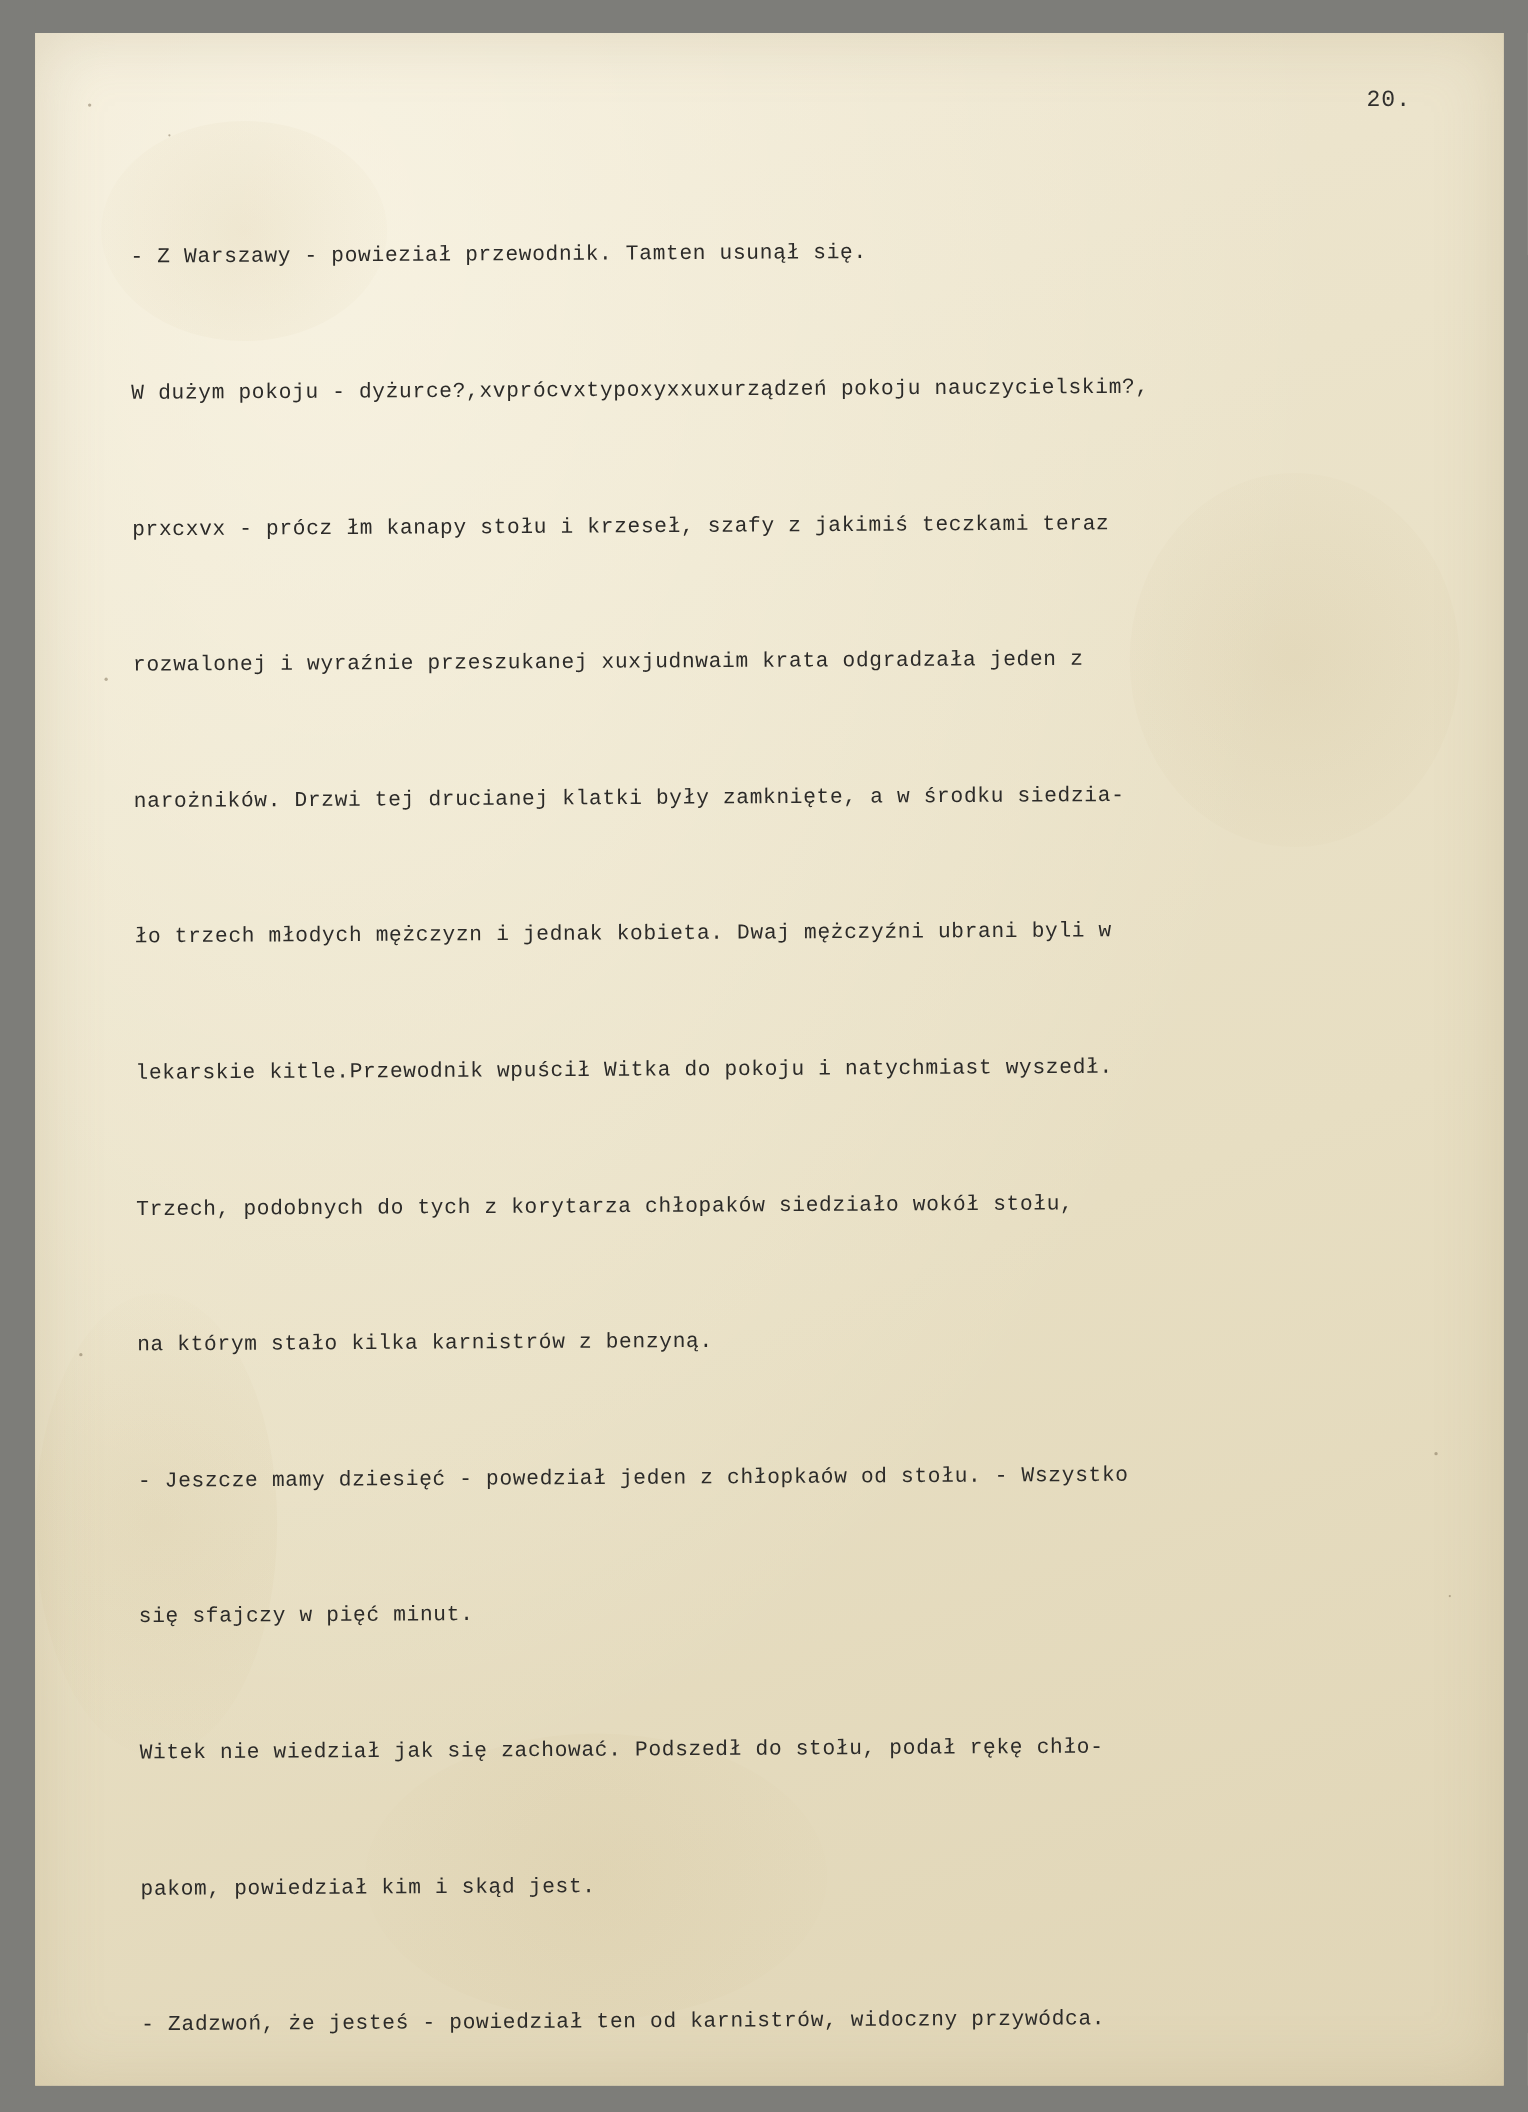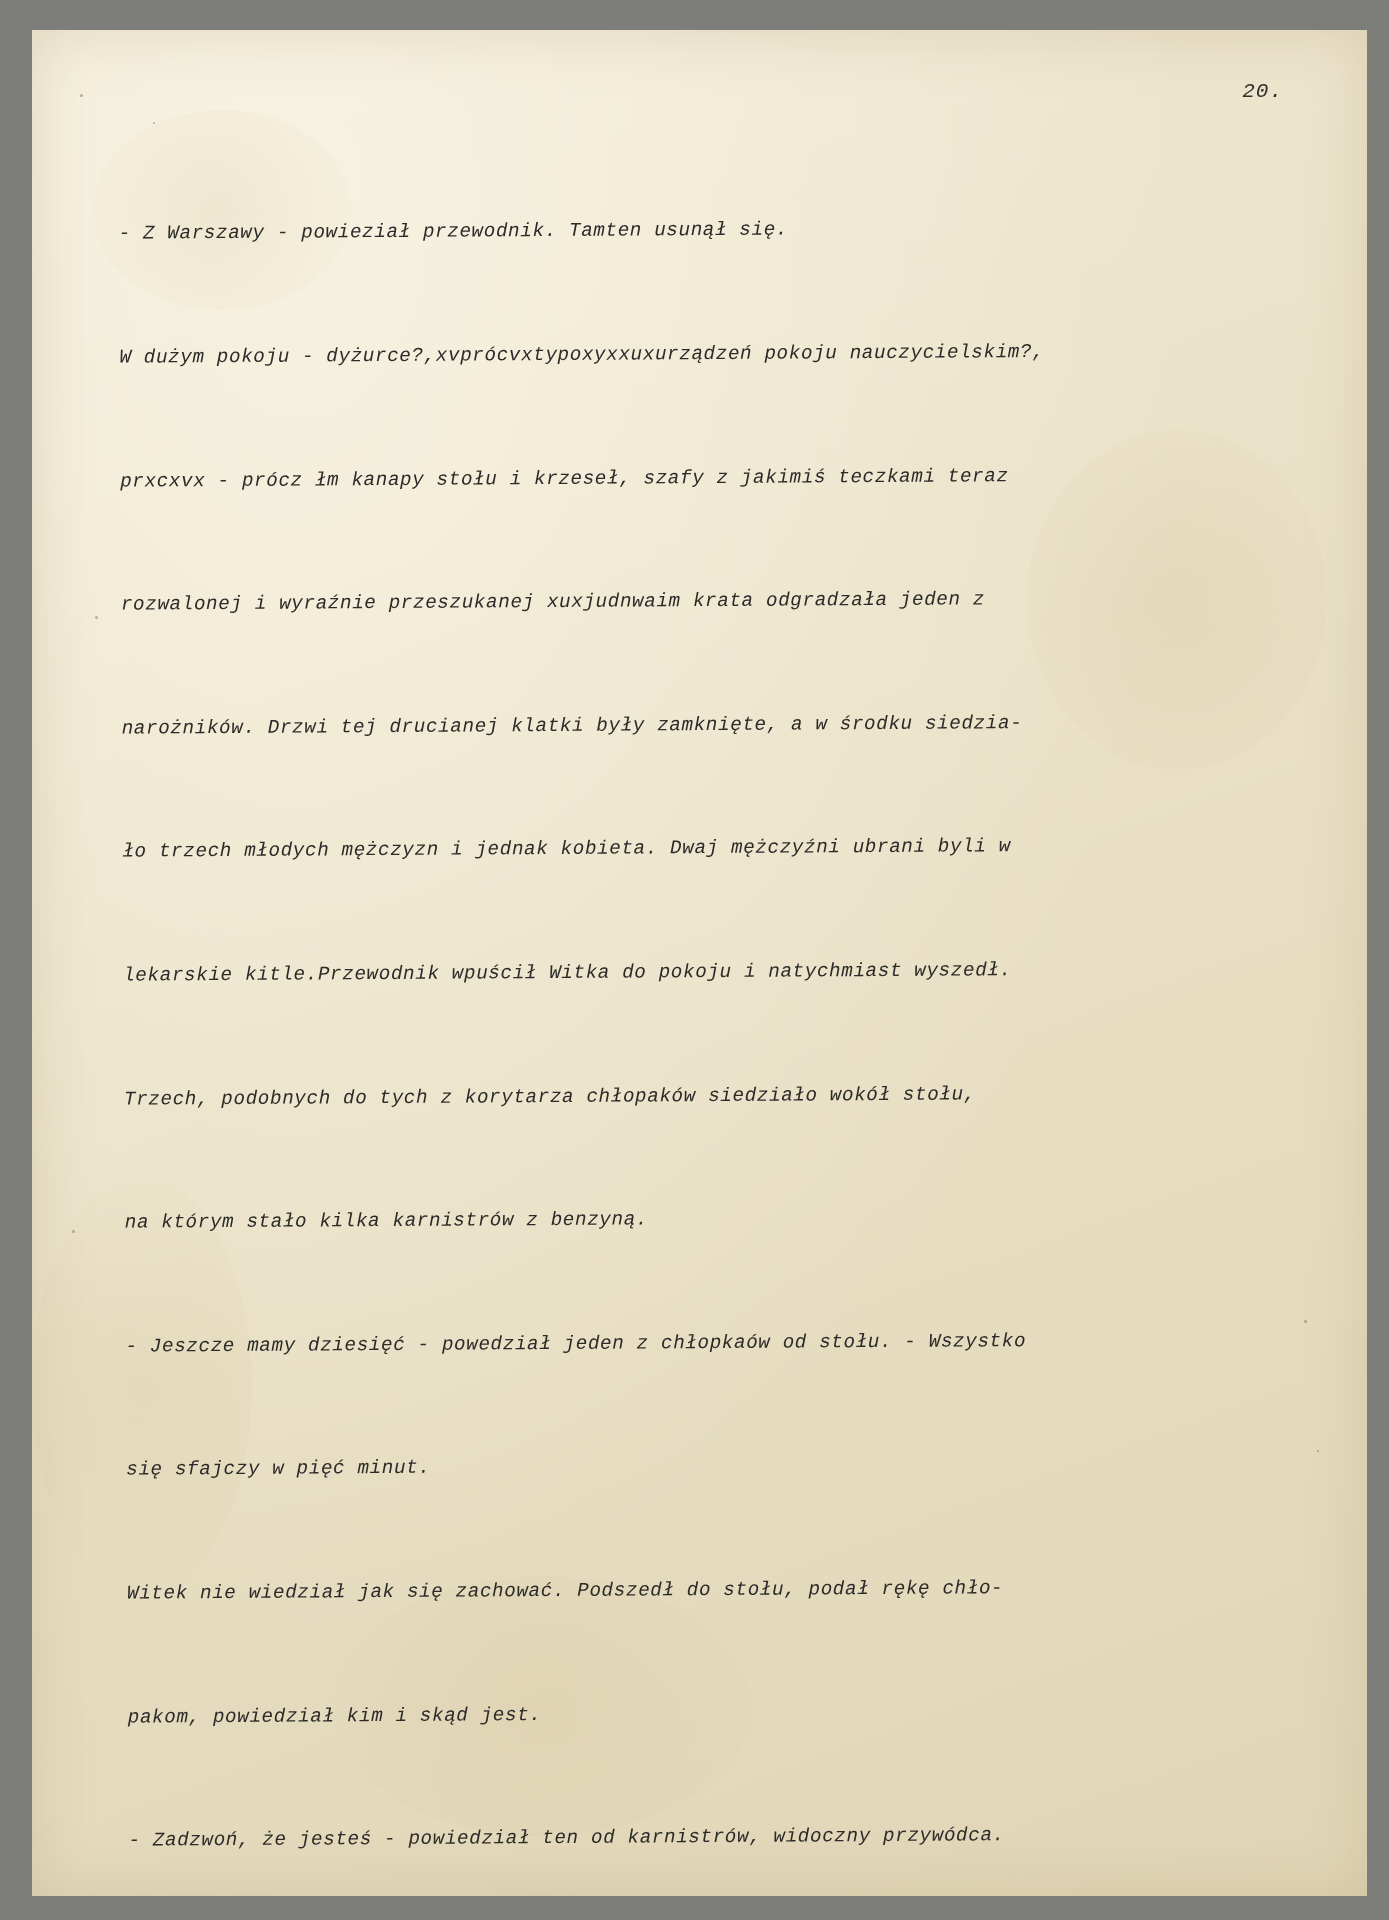--- a/index.html
+++ b/index.html
@@ -37,21 +37,20 @@
   .paper {
     position: absolute;
     left: 32px;
     top: 30px;
     width: 1335px;
     height: 1866px;
     background:
       radial-gradient(ellipse at 20% 10%, rgba(255,252,240,0.55) 0%, rgba(255,252,240,0) 60%),
       linear-gradient(160deg, #efe7d2 0%, #ebe3ca 30%, #e7dec2 60%, #e0d5b6 100%);
     box-shadow: inset 0 0 60px rgba(170,150,110,0.28);
-    font-style: italic;
   }
 
   
   .stain {
     position: absolute;
     border-radius: 50%;
     pointer-events: none;
   }
   .s1 { left: 60px;  top: 80px;  width: 260px; height: 200px; background: radial-gradient(circle, rgba(200,180,130,0.16), rgba(200,180,130,0)); }
   .s2 { right: 40px; top: 400px; width: 300px; height: 340px; background: radial-gradient(circle, rgba(190,168,118,0.14), rgba(190,168,118,0)); }

